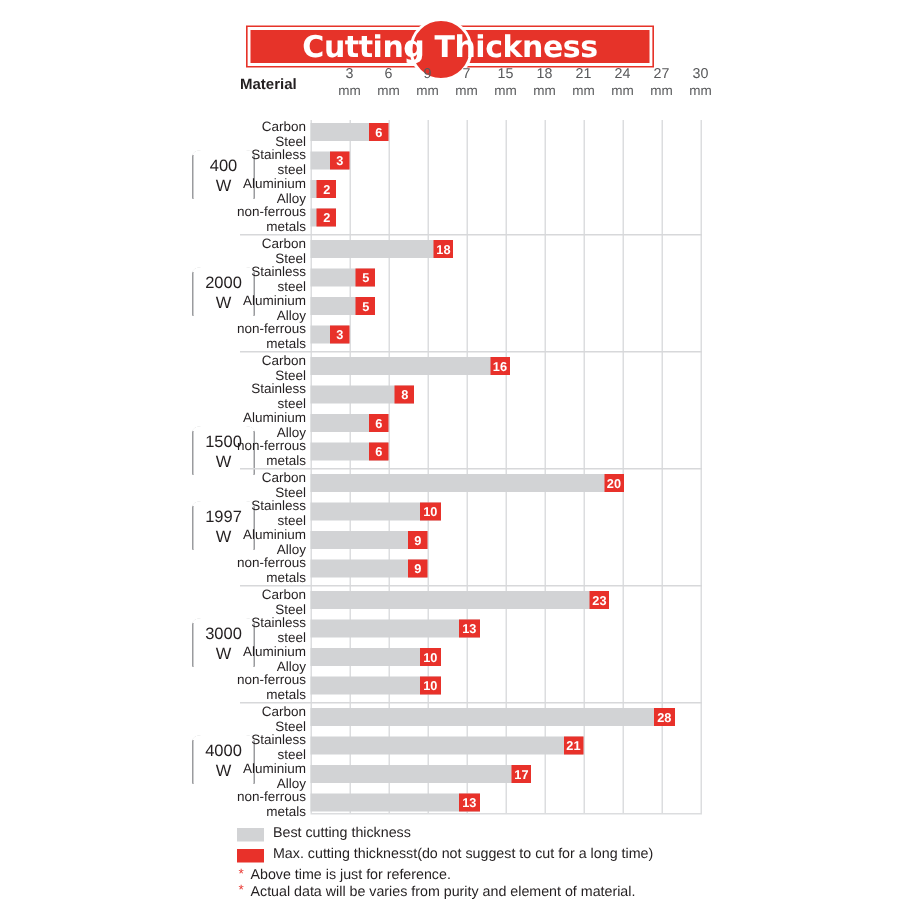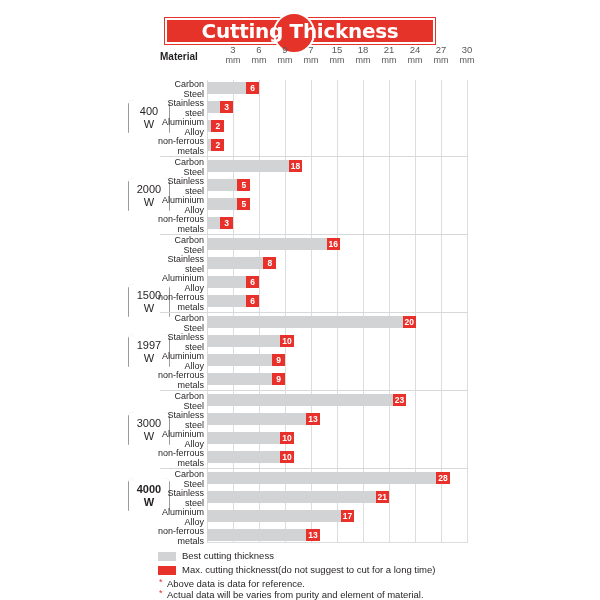--- a/index.html
+++ b/index.html
@@ -539,21 +539,21 @@
         <div class="mat-label">
           <span>non-ferrous</span>
           <span>metals</span>
         </div>
         <div class="bar" style="width: 86.6667px;">
           <div class="bar-tip">10</div>
         </div>
       </div>
     </div>
     <div class="group" style="top: 470px; height: 76px;">
-      <div class="watt-badge" style="top: 8px; font-weight: bold;">
+      <div class="watt-badge" style="top: 20px;">
         <span class="w1">4000</span>
         <span class="w2">W</span>
       </div>
       <div class="bar-row" style="top: 0px;">
         <div class="mat-label">
           <span>Carbon</span>
           <span>Steel</span>
         </div>
         <div class="bar" style="width: 242.667px;">
           <div class="bar-tip">28</div>
@@ -595,21 +595,21 @@
       <div class="legend-text">Best cutting thickness</div>
     </div>
     <div class="legend-item">
       <div class="swatch" style="background: rgb(232, 49, 42);"></div>
       <div class="legend-text">Max. cutting thicknesst(do not suggest to cut for a long time)</div>
     </div>
   </div>
 <div class="notes" id="notes">
     <div class="note">
       <span class="star">*</span>
-      <span class="ntext">Above data is data for reference.</span>
+      <span class="ntext">Above time is just for reference.</span>
     </div>
     <div class="note">
       <span class="star">*</span>
       <span class="ntext">Actual data will be varies from purity and element of material.</span>
     </div>
   </div>
 
 <div class="group-sep" style="position: absolute; top: 156px;"></div>
 <div class="group-sep" style="position: absolute; top: 234px;"></div>
 <div class="group-sep" style="position: absolute; top: 312px;"></div>

